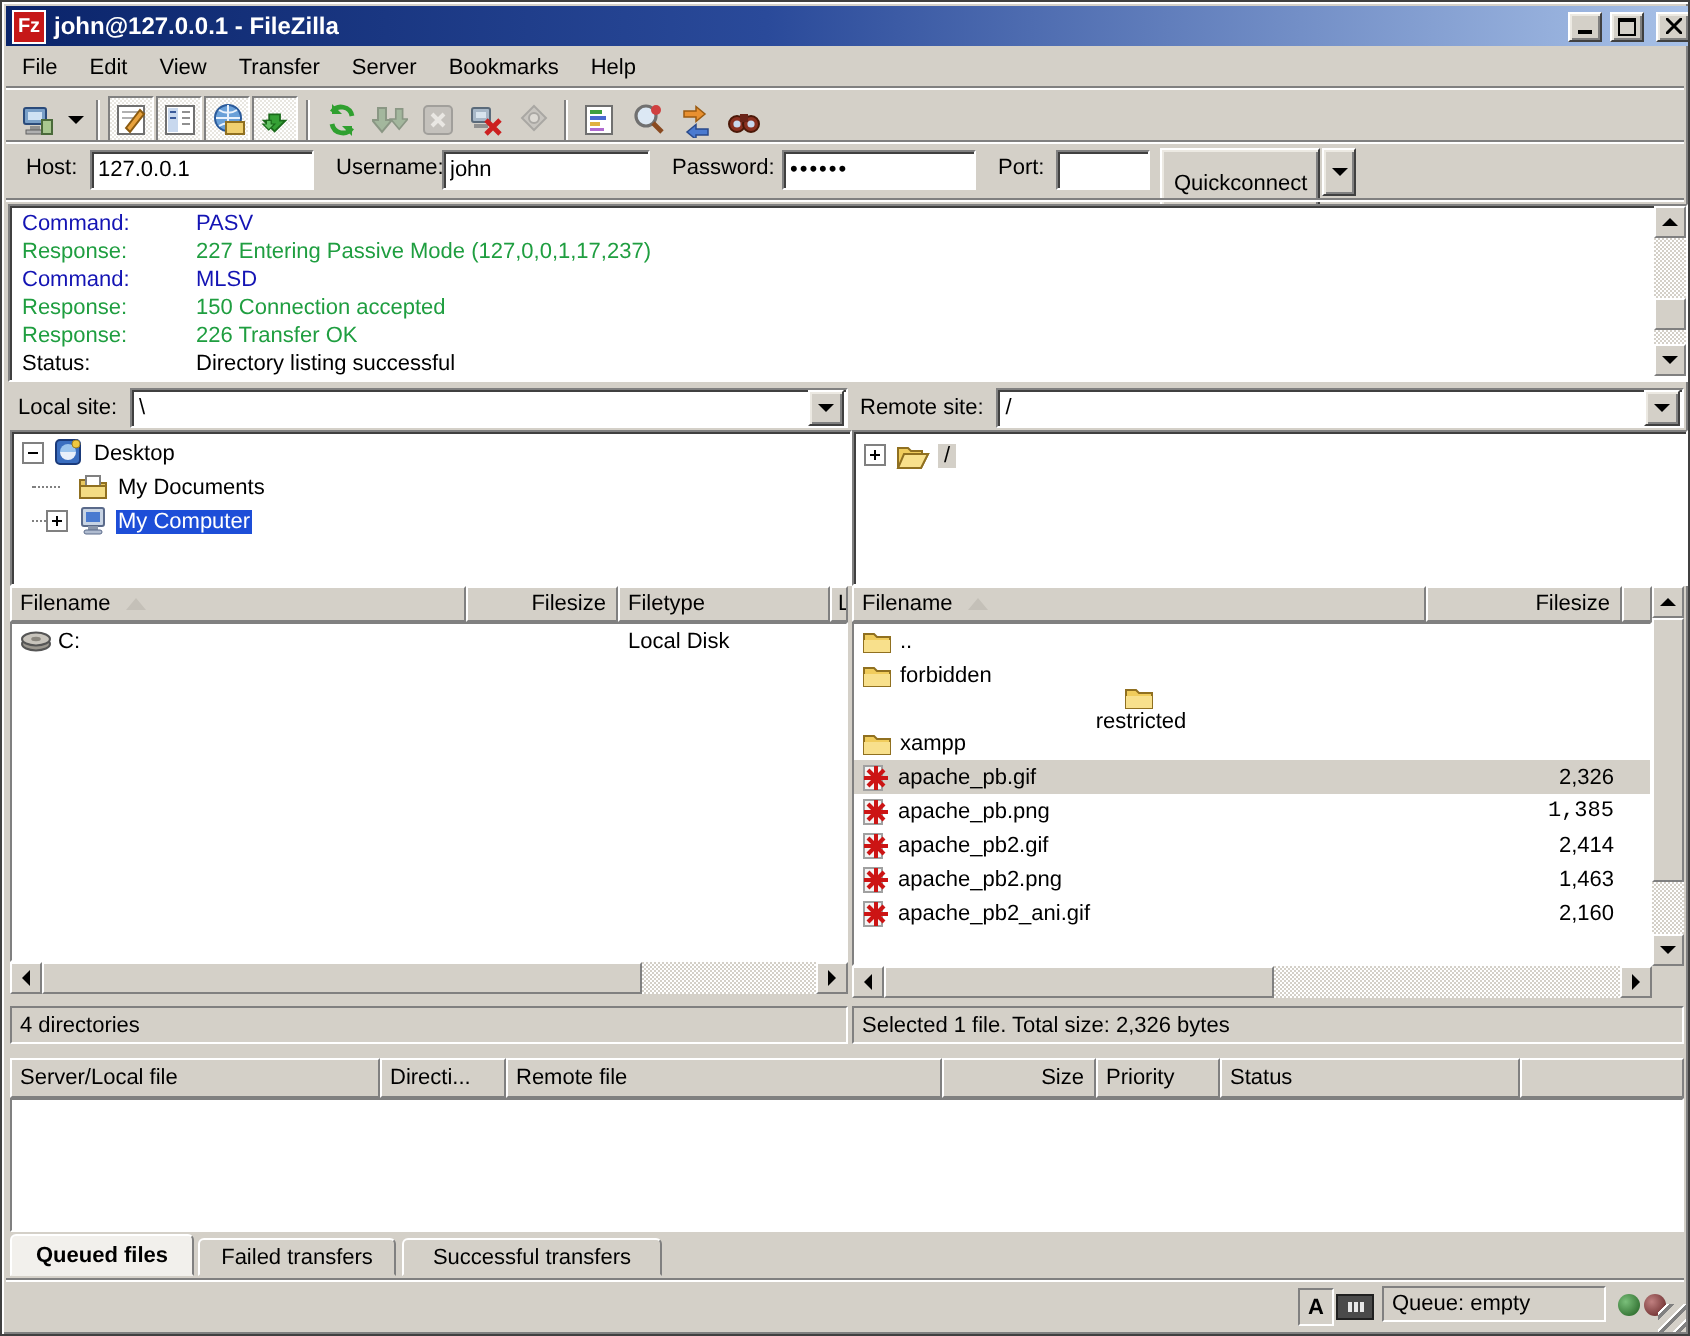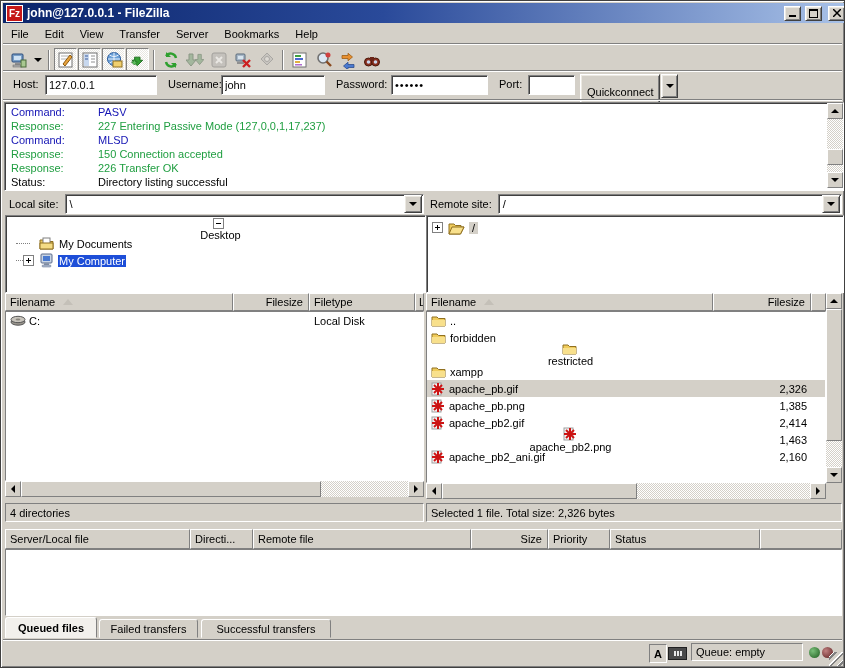--- a/index.html
+++ b/index.html
@@ -283,21 +283,21 @@
     <div class="combo field" style="flex:1;height:20px;padding:0;">
       <span class="val">/</span>
       <span class="combo-btn raised2">
           <span class="tri-d"></span>
         </span>
     </div>
   </div>
 
   <div class="abs panel" style="left:4px;top:214px;width:419px;height:76px;">
     <div style="padding-top:2px;">
-      <div class="tree-row" style="padding-left:5px;flex-direction:column;">
+      <div class="tree-row" style="padding-left:5px;">
         <span class="expander">
             <span class="h"></span>
           </span>
         <svg width="15" height="15" style="margin-left:5px;">
             <rect x="1" y="1" width="12" height="12" rx="2" fill="#3a6ec0" stroke="#1a3a7a"></rect>
             <path d="M3 7 a4 4 0 0 1 8 0" fill="#9ac4ee"></path>
             <path d="M11 7 a4 4 0 0 1 -8 0" fill="#e8f0fa"></path>
             <circle cx="11" cy="3" r="2" fill="#f0c840" stroke="#a08020" stroke-width=".5"></circle>
           </svg>
         <span style="margin-left:5px;">Desktop</span>
@@ -472,39 +472,39 @@
               <rect x="1" y="1" width="9" height="12" fill="#f4f4f4" stroke="#a0a0a0"></rect>
               <g stroke="#cc1414" stroke-width="2">
                 <line x1="7" y1="1" x2="7" y2="13"></line>
                 <line x1="1" y1="7" x2="13" y2="7"></line>
                 <line x1="3" y1="3" x2="11" y2="11"></line>
                 <line x1="11" y1="3" x2="3" y2="11"></line>
               </g>
             </svg>
             <span>apache_pb.png</span>
           </span>
-          <span class="lcell num" style="width:98px;">1,385</span>
+          <span class="lcell num" style="width:98px;font-family:Liberation Mono, monospace;">1,385</span>
         </div>
       <div class="lrow">
           <span class="lcell" style="width:287px;">
             <svg width="14" height="14" style="margin:0 4px 0 2px;">
               <rect x="1" y="1" width="9" height="12" fill="#f4f4f4" stroke="#a0a0a0"></rect>
               <g stroke="#cc1414" stroke-width="2">
                 <line x1="7" y1="1" x2="7" y2="13"></line>
                 <line x1="1" y1="7" x2="13" y2="7"></line>
                 <line x1="3" y1="3" x2="11" y2="11"></line>
                 <line x1="11" y1="3" x2="3" y2="11"></line>
               </g>
             </svg>
             <span>apache_pb2.gif</span>
           </span>
           <span class="lcell num" style="width:98px;">2,414</span>
         </div>
       <div class="lrow">
-          <span class="lcell" style="width:287px;flex-direction:column;">
+          <span class="lcell" style="width:287px;">
             <svg width="14" height="14" style="margin:0 4px 0 2px;">
               <rect x="1" y="1" width="9" height="12" fill="#f4f4f4" stroke="#a0a0a0"></rect>
               <g stroke="#cc1414" stroke-width="2">
                 <line x1="7" y1="1" x2="7" y2="13"></line>
                 <line x1="1" y1="7" x2="13" y2="7"></line>
                 <line x1="3" y1="3" x2="11" y2="11"></line>
                 <line x1="11" y1="3" x2="3" y2="11"></line>
               </g>
             </svg>
             <span>apache_pb2.png</span>

